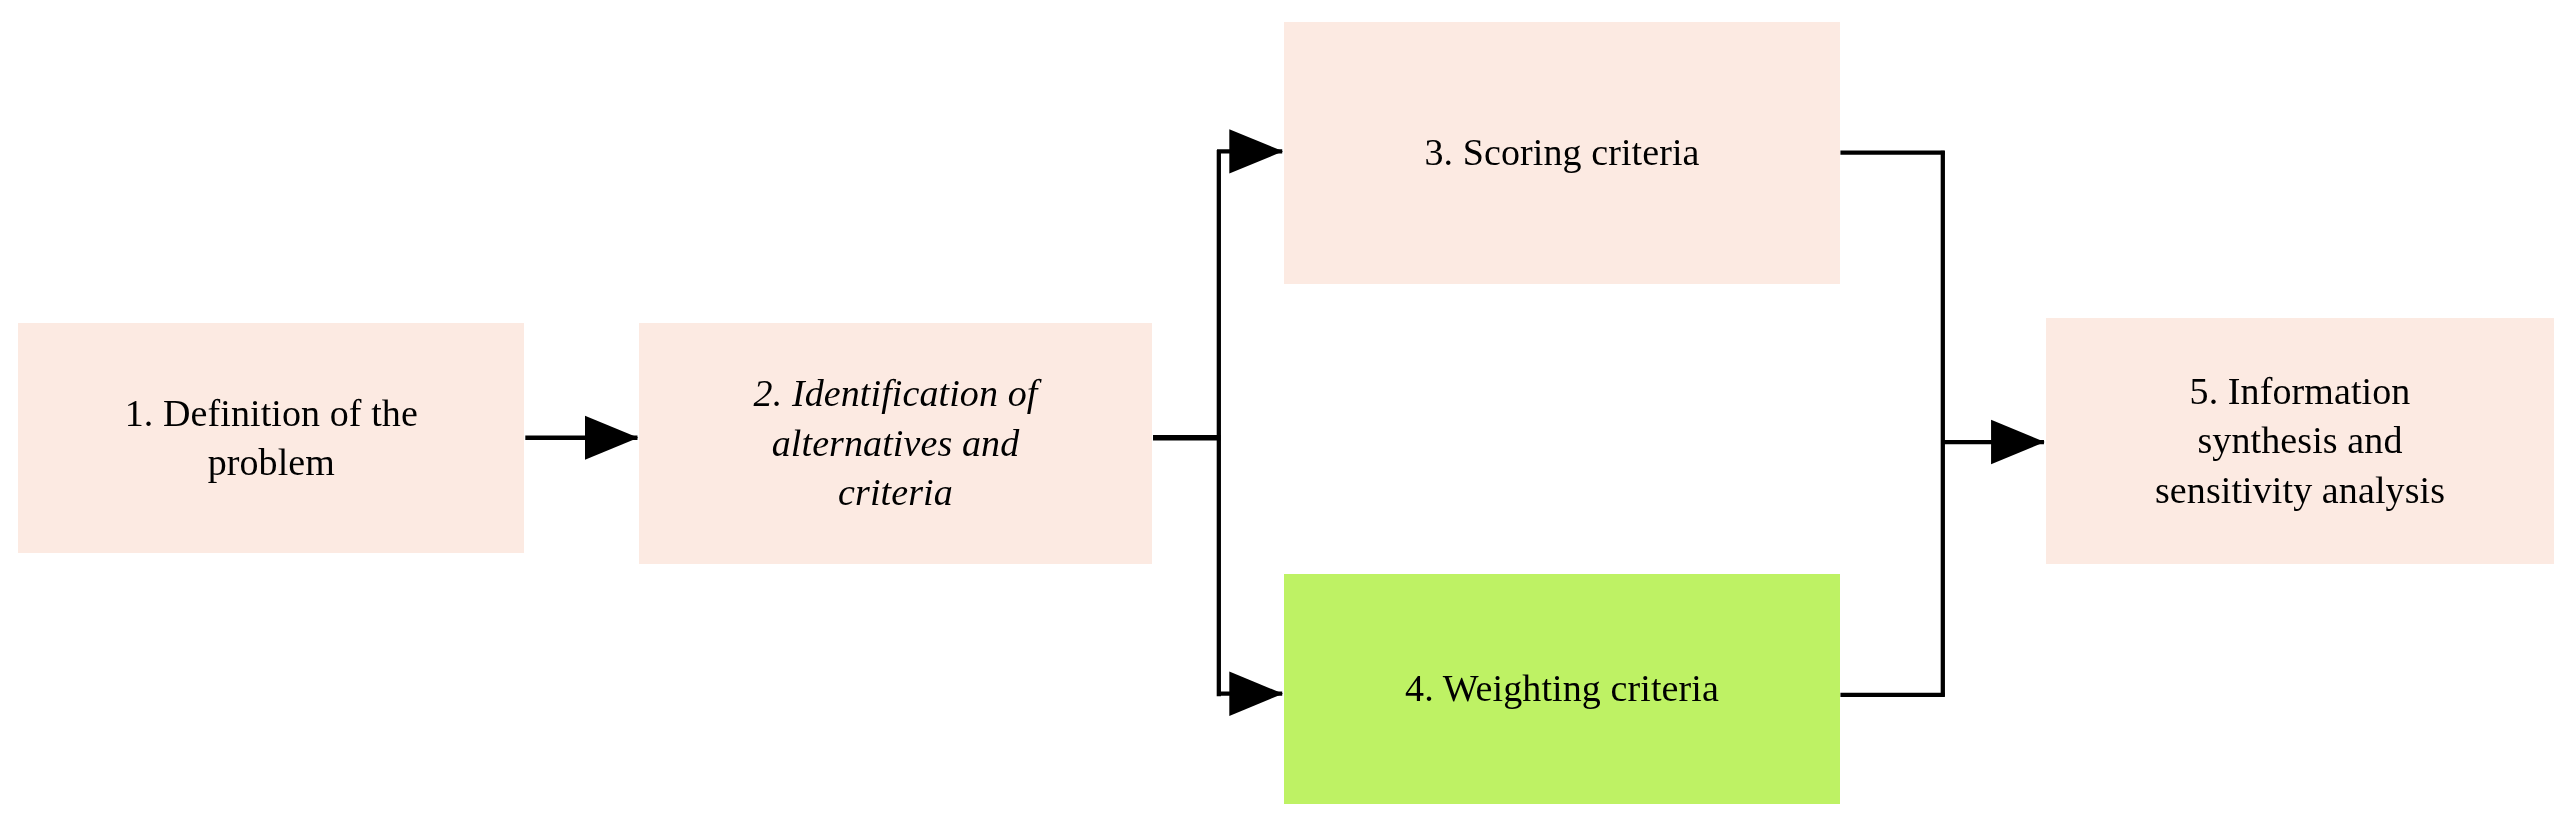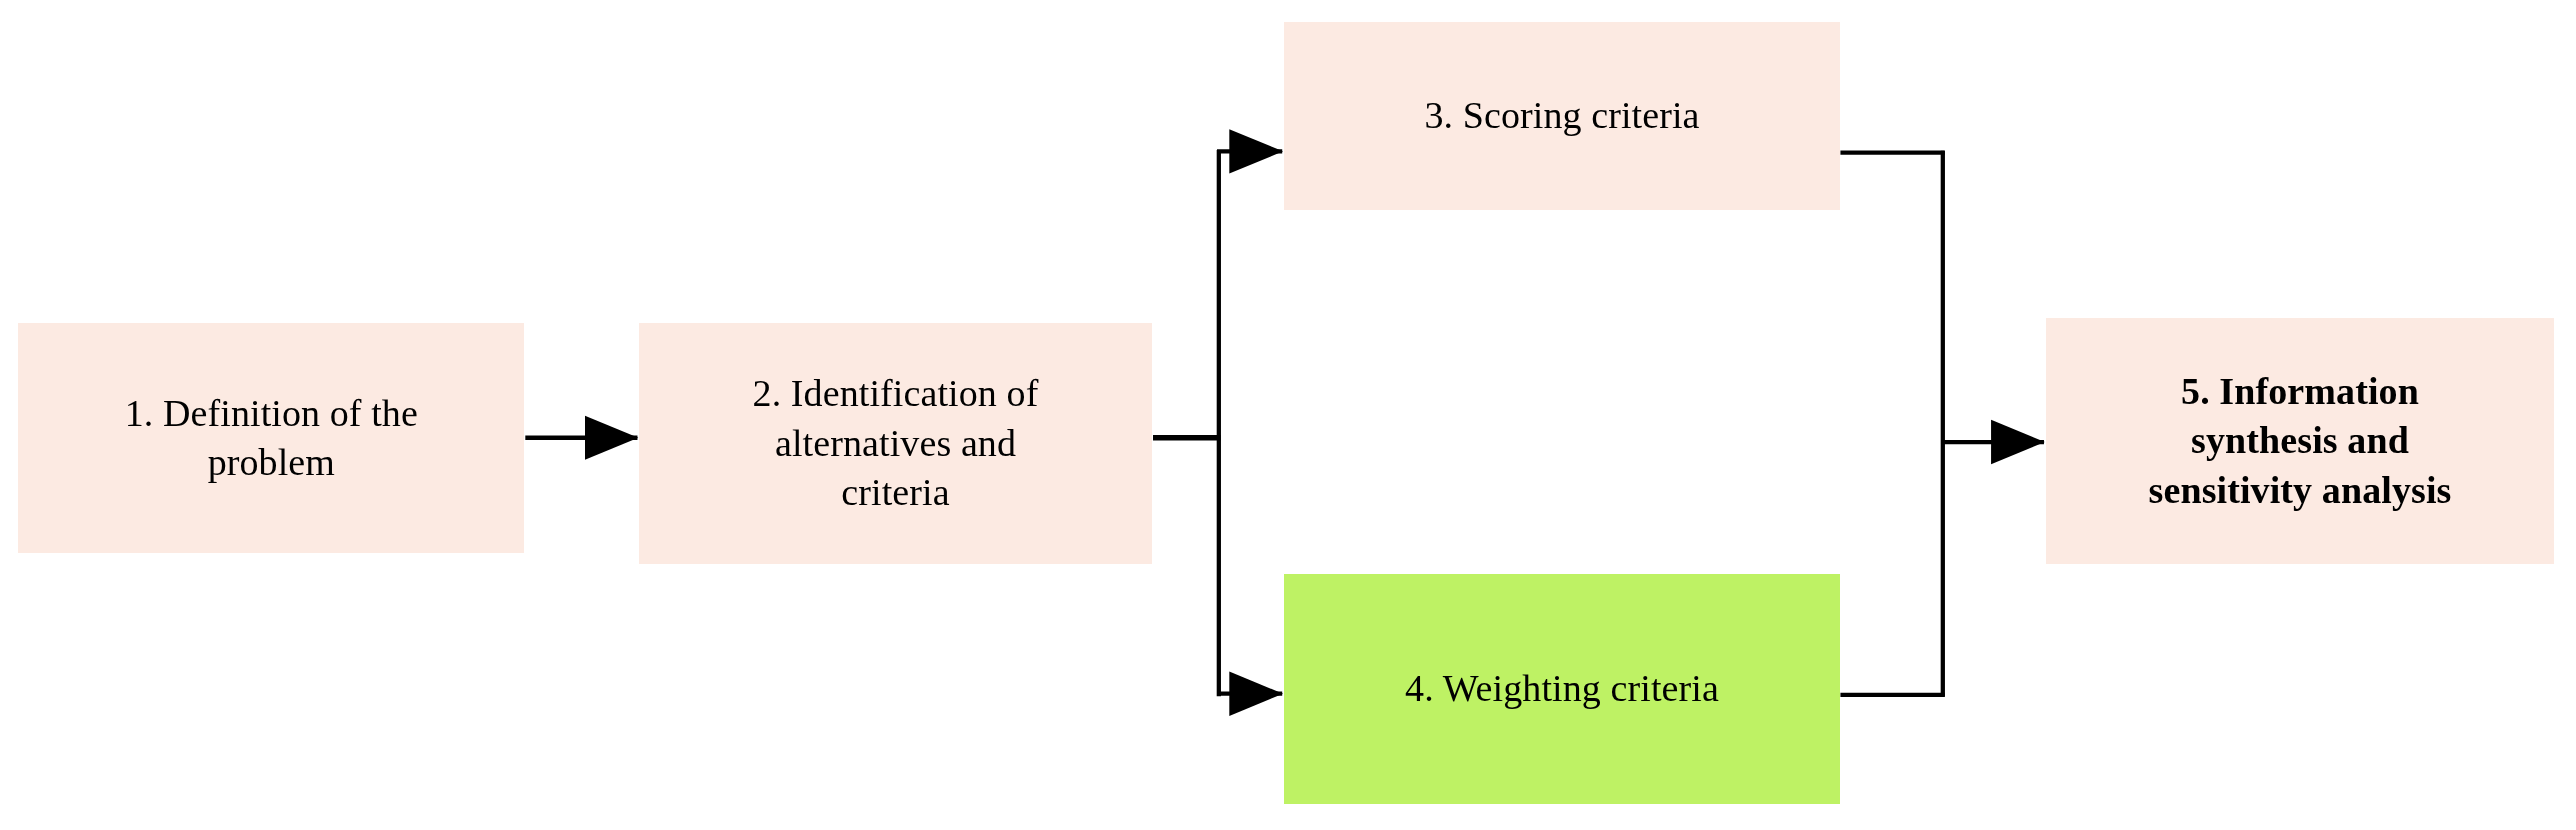--- a/index.html
+++ b/index.html
@@ -88,34 +88,34 @@
     <g>
       <line x1="3185" y1="725" x2="3354" y2="725" stroke="#000000" stroke-width="7" marker-end="url(#arrowhead)"></line>
     </g>
   </svg>
 
   <div class="node" style="left:18.3px; top:323px; width:506px; height:230px; background:#fceae2;">
     <span class="node-label">1. Definition of the
 problem</span>
   </div>
 
-  <div class="node" style="left:639px; top:323px; width:513px; height:241px; background:#fceae2;">
+  <div class="node" style="left:639px; top:323px; width:513px; height:241px; background:#fceae2;font-style:italic;">
     <span class="node-label">2. Identification of
 alternatives and
 criteria</span>
   </div>
 
-  <div class="node" style="left:1284px; top:22px; width:556px; height:188px; background:#fceae2;">
+  <div class="node" style="left:1284px; top:22px; width:556px; height:262px; background:#fceae2;">
     <span class="node-label">3. Scoring criteria</span>
   </div>
 
   <div class="node" style="left:1284px; top:574px; width:556px; height:230px; background:#bef264;">
     <span class="node-label">4. Weighting criteria</span>
   </div>
 
-  <div class="node" style="left:2046px; top:318px; width:508px; height:246px; background:#fceae2;font-weight:bold;">
+  <div class="node" style="left:2046px; top:318px; width:508px; height:246px; background:#fceae2;">
     <span class="node-label">5. Information
 synthesis and
 sensitivity analysis</span>
   </div>
 
 </div>
 
 
 </body></html>

